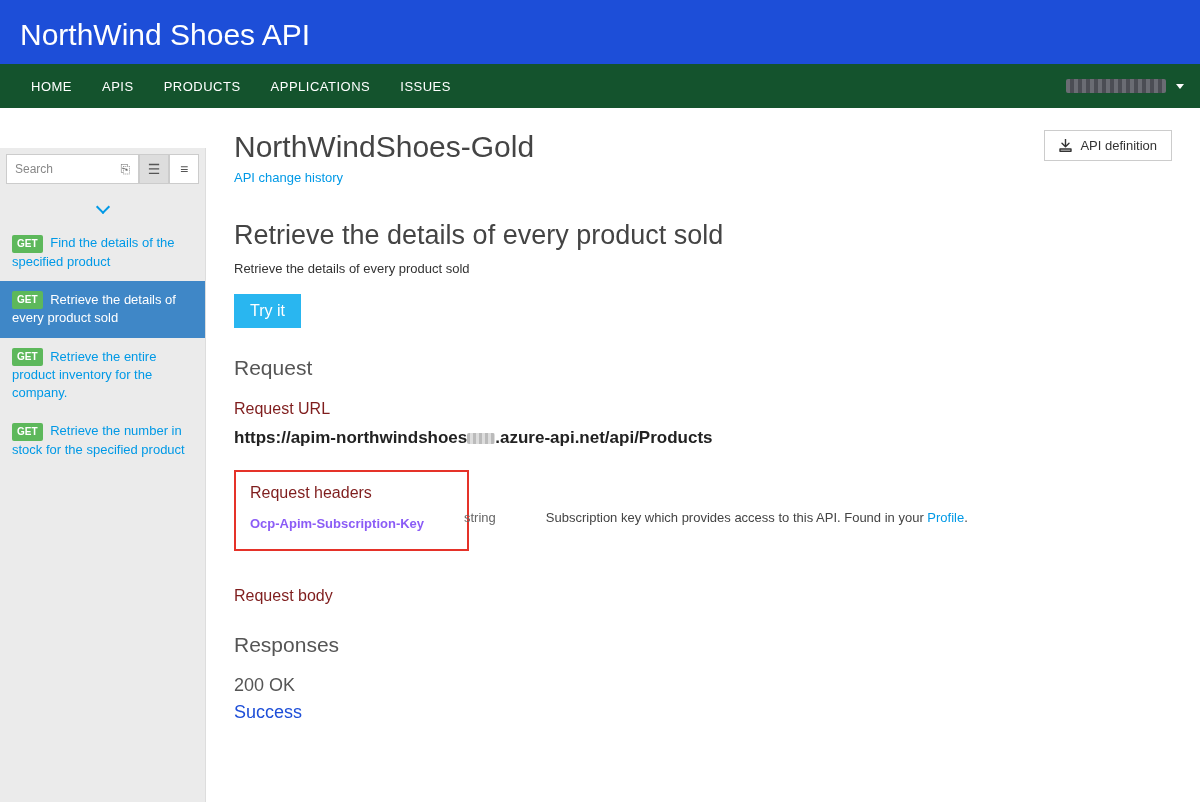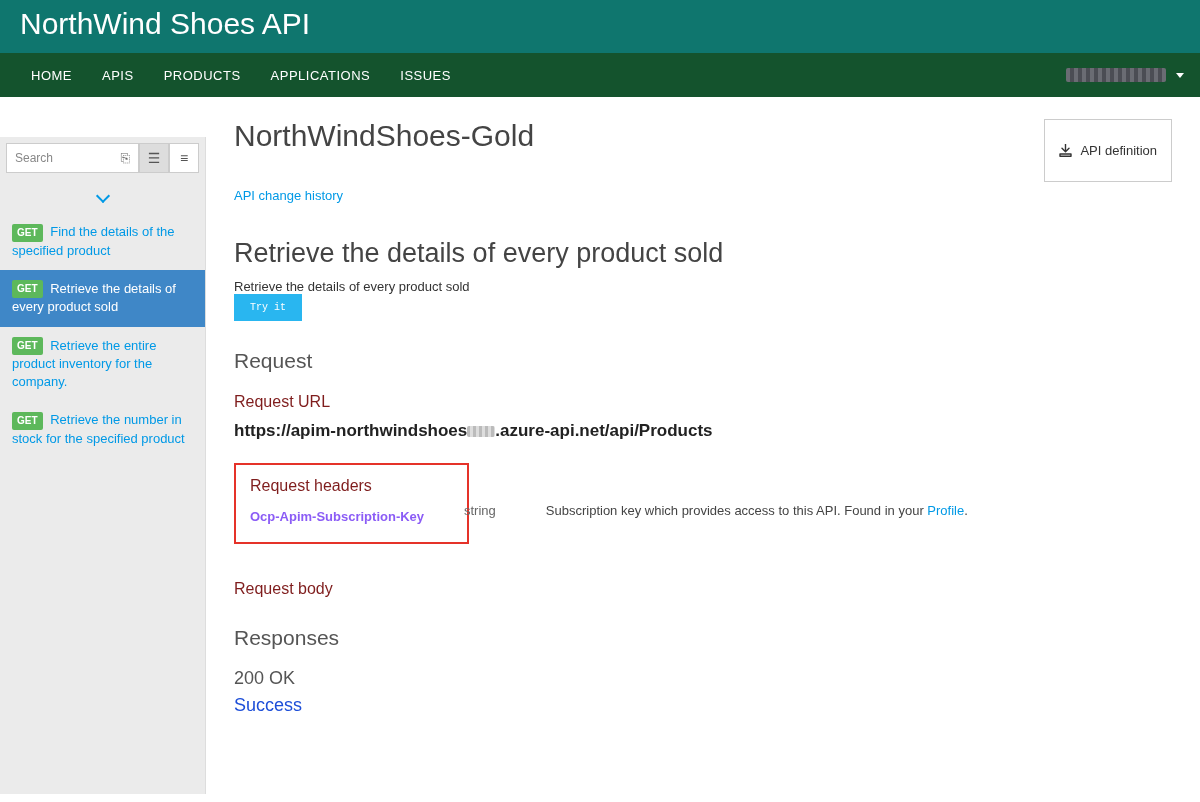--- a/index.html
+++ b/index.html
@@ -1,18 +1,18 @@
 <!DOCTYPE html>
 <html><head>
 <meta charset="utf-8">
 <style>
 * { margin: 0; padding: 0; box-sizing: border-box; }
 body { font-family: "Segoe UI", Arial, sans-serif; background: #fff; color: #333; }
 
-.topbar { background: #0f766e; color: #fff; padding: 7px 20px 12px; }
+.topbar { background: #1d4ed8; color: #fff; padding: 18px 20px 12px; }
 .topbar-title { font-size: 30px; font-weight: 300; }
 .navbar { background: #14532d; color: #fff; display: flex; align-items: center; padding: 0 16px; height: 44px; font-size: 13px; }
 .navbar .nav-item { padding: 14px 15px; cursor: pointer; letter-spacing: 0.5px; }
 .navbar .spacer { flex: 1; }
 .navbar .user { display: flex; align-items: center; gap: 6px; }
 .navbar .user .blurred { width: 100px; height: 14px; background: repeating-linear-gradient(90deg,#6a6c73,#6a6c73 4px,#4b4d54 4px,#4b4d54 8px); border-radius:2px; }
 .caret-down-w { width:0;height:0;border-left:4px solid transparent;border-right:4px solid transparent;border-top:5px solid #fff; display:inline-block; margin-left:4px;}
 
 .layout { display: flex; }
 .sidebar { width: 206px; background: #ebebeb; min-height: 657px; border-right:1px solid #ddd;margin-top:40px; }
@@ -26,29 +26,29 @@
 .chev-down { display:inline-block; width:10px; height:10px; border-right:2px solid #0099e6; border-bottom:2px solid #0099e6; transform:rotate(45deg); margin-top:-4px; cursor:pointer; }
 
 .op-list { }
 .op-item { padding:10px 12px; font-size:13px; color:#0099e6; cursor:pointer; line-height:1.4; }
 .op-item.active { background:#3f87c7; color:#fff; }
 .method-badge { display:inline-block; background:#5db85b; color:#fff; font-size:10px; font-weight:bold; padding:2px 5px; border-radius:2px; margin-right:4px; vertical-align:middle; }
 
 .main { flex:1; padding: 22px 28px; position:relative; }
 .api-header-row { display:flex; align-items:flex-start; }
 .api-title { font-size:30px; font-weight:300; color:#444; }
-.api-def-btn { margin-left:auto; border:1px solid #ccc; background:#fff; padding:23px 14px; font-size:13px; cursor:pointer; display:flex; align-items:center; gap:8px; color:#333; }
+.api-def-btn { margin-left:auto; border:1px solid #ccc; background:#fff; padding:7px 14px; font-size:13px; cursor:pointer; display:flex; align-items:center; gap:8px; color:#333; }
 .dl-icon { display:inline-block; }
 .dl-icon svg { display:block; }
 
 .change-link { color:#0099e6; font-size:13px; margin-top:6px; display:inline-block; cursor:pointer; }
 
 .op-title { font-size:27px; font-weight:300; color:#444; margin-top:34px; }
 .op-desc { font-size:13px; color:#333; margin-top:10px; }
-.try-btn { background:#29b6f0; color:#fff; border:none; padding:8px 16px; font-size:10px; cursor:pointer;font-family:Liberation Mono, monospace; }
+.try-btn { background:#29b6f0; color:#fff; border:none; padding:8px 16px; font-size:16px; margin-top:18px; cursor:pointer; }
 
 .section-h { font-size:21px; font-weight:300; color:#555; margin-top:28px; }
 .sub-h { font-size:16px; font-weight:300; color:#7f1d1d; margin-top:20px; }
 .req-url { font-size:17px; color:#222; margin-top:10px;font-weight:bold; }
 .req-url .blurred-seg { display:inline-block; width:28px; height:11px; background: repeating-linear-gradient(90deg,#bbb,#bbb 3px,#ddd 3px,#ddd 6px); vertical-align:middle; border-radius:2px; }
 
 .headers-box { border:2px solid #e53229; padding:12px 14px 18px; margin-top:22px; width:235px; position:relative; }
 .headers-box .sub-h { margin-top:0; }
 .header-name { font-size:13px; font-weight:600; color:#8b5cf6; margin-top:14px; }
 .header-row-rest { position:absolute; left:230px; bottom:26px; font-size:13px; color:#444; display:flex; gap:50px; width:700px;margin-top:28px; }

